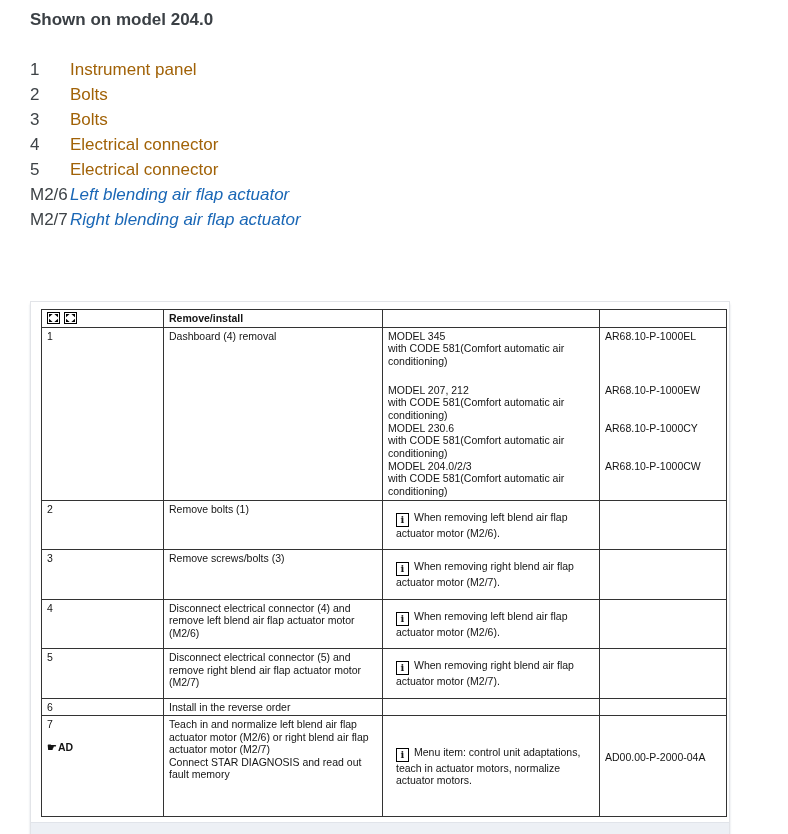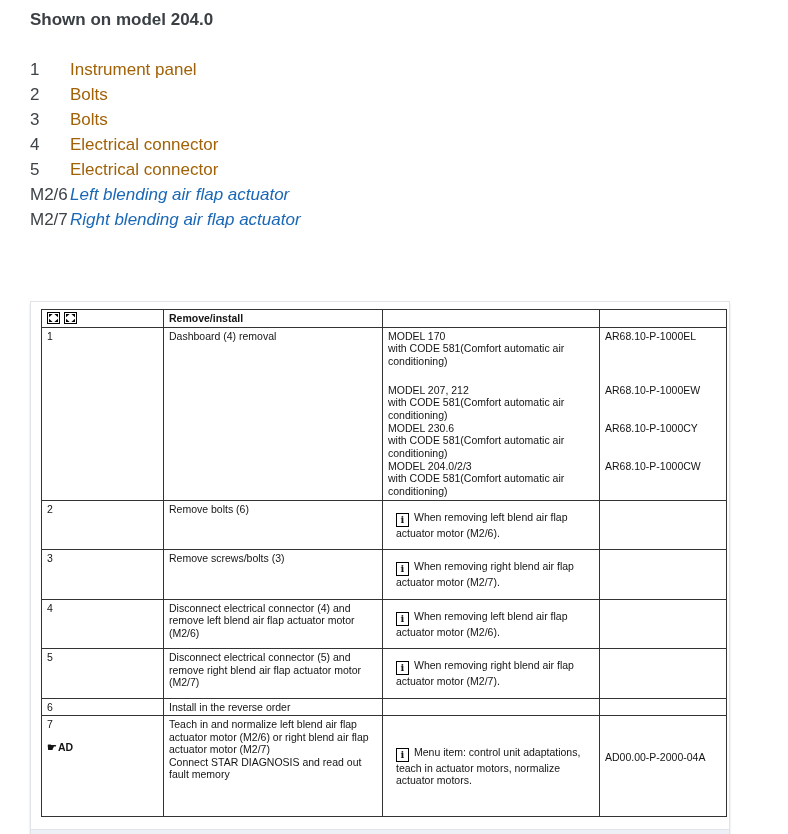--- a/index.html
+++ b/index.html
@@ -21,21 +21,21 @@
   .legend .lbl{min-width:38px;flex:0 0 auto;padding-right:2px;}
   .legend .txt{color:#a16207;text-decoration:none;}
   .legend li.is-link .txt{color:#1a67b6;cursor:pointer;font-style:italic;}
 
   
   .card{
     margin:69px 0 0 30px;width:698px;
     border:1px solid #e2e4e8;background:#fff;
     box-shadow:0 3px 2px rgba(175,183,196,.45);
   }
-  .table-wrap{padding:7px 2px 12px 10px;}
+  .table-wrap{padding:7px 2px 5px 10px;}
 
   table.proc{
     border-collapse:collapse;table-layout:fixed;width:685px;
     font-size:10.5px;line-height:12.5px;color:#141414;
     font-family:"Liberation Sans",sans-serif;
   }
   table.proc td{
     border:1px solid #333;vertical-align:top;
     padding:2px 4px 2px 5px;word-wrap:break-word;
   }
@@ -152,21 +152,21 @@
           <td>Remove/install</td>
           <td></td>
           <td></td>
         </tr>
 
         <tr>
           <td class="num">1</td>
           <td class="act">Dashboard (4) removal</td>
           <td class="c3">
             <div class="sub g">
-              <div>MODEL 170</div>
+              <div>MODEL 345</div>
               <div>with CODE 581(Comfort automatic air conditioning)</div>
             </div>
             <div class="sub">
               <div>MODEL 207, 212</div>
               <div>with CODE 581(Comfort automatic air conditioning)</div>
             </div>
             <div class="sub">
               <div>MODEL 230.6</div>
               <div>with CODE 581(Comfort automatic air conditioning)</div>
             </div>
@@ -178,21 +178,21 @@
           <td class="c4">
             <div class="sub g">AR68.10-P-1000EL</div>
             <div class="sub">AR68.10-P-1000EW</div>
             <div class="sub">AR68.10-P-1000CY</div>
             <div class="sub">AR68.10-P-1000CW</div>
           </td>
         </tr>
 
         <tr>
           <td class="num">2</td>
-          <td class="act">Remove bolts (6)</td>
+          <td class="act">Remove bolts (1)</td>
           <td class="c3">
             <div class="note"><span class="info-icon">i</span><span>When removing left blend air flap actuator motor (M2/6).</span></div>
           </td>
           <td class="c4"></td>
         </tr>
 
         <tr>
           <td class="num">3</td>
           <td class="act">Remove screws/bolts (3)</td>
           <td class="c3">

